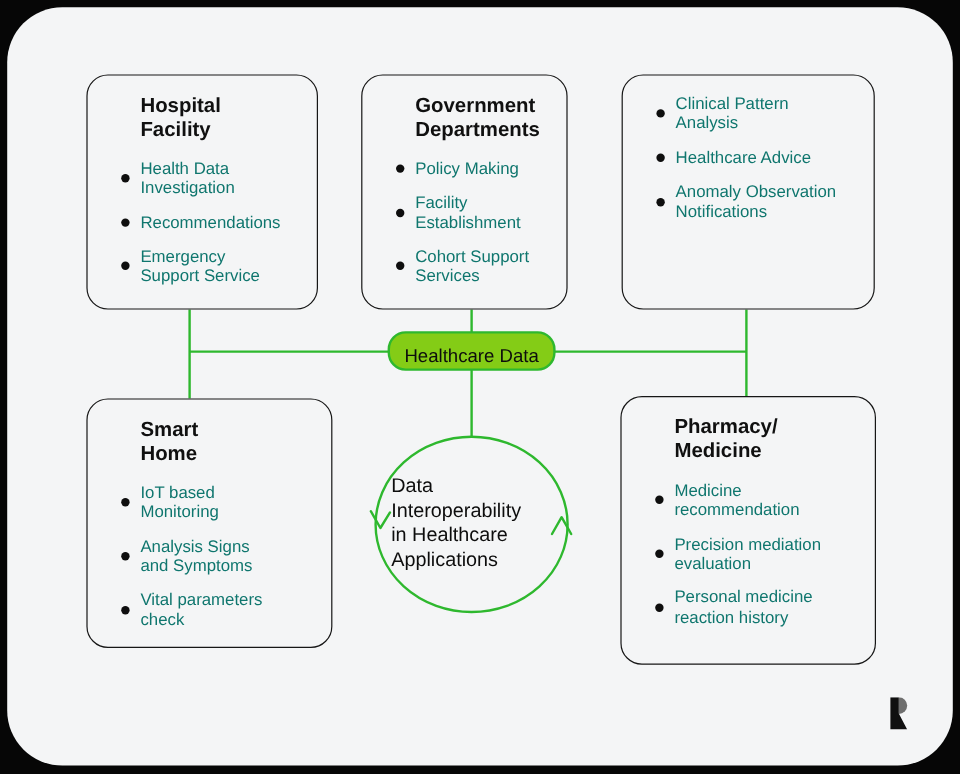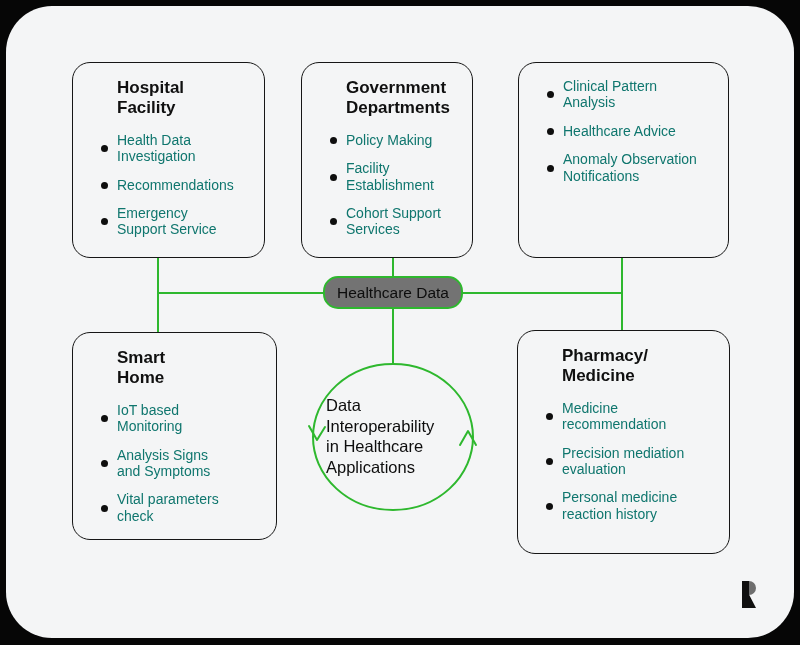--- a/index.html
+++ b/index.html
@@ -43,22 +43,22 @@
     display:block;font-size:14px;line-height:1.17;
     color:#0f766e;white-space:pre-line;
   }
   .bullet{
     position:absolute;left:-16px;top:50%;margin-top:-3px;
     width:7px;height:7px;border-radius:50%;background:#0e0e0e;
   }
   .hub-pill{
     position:absolute;left:323px;top:276px;width:140px;height:33px;
     box-sizing:border-box;
-    background:#737373;border:2px solid #2eb82e;border-radius:15px;
-    display:flex;align-items:center;justify-content:center;
+    background:#84cc16;border:2px solid #2eb82e;border-radius:15px;
+    display:flex;align-items:flex-end;justify-content:center;
     font-size:15.5px;color:#0d0d0d;
   }
   .circle-label{
     position:absolute;left:326px;top:395px;width:134px;
     font-size:16.5px;line-height:1.25;
     color:#0d0d0d;white-space:pre-line;
   }
   .brand-logo{
     position:absolute;left:741px;top:581px;
   }

